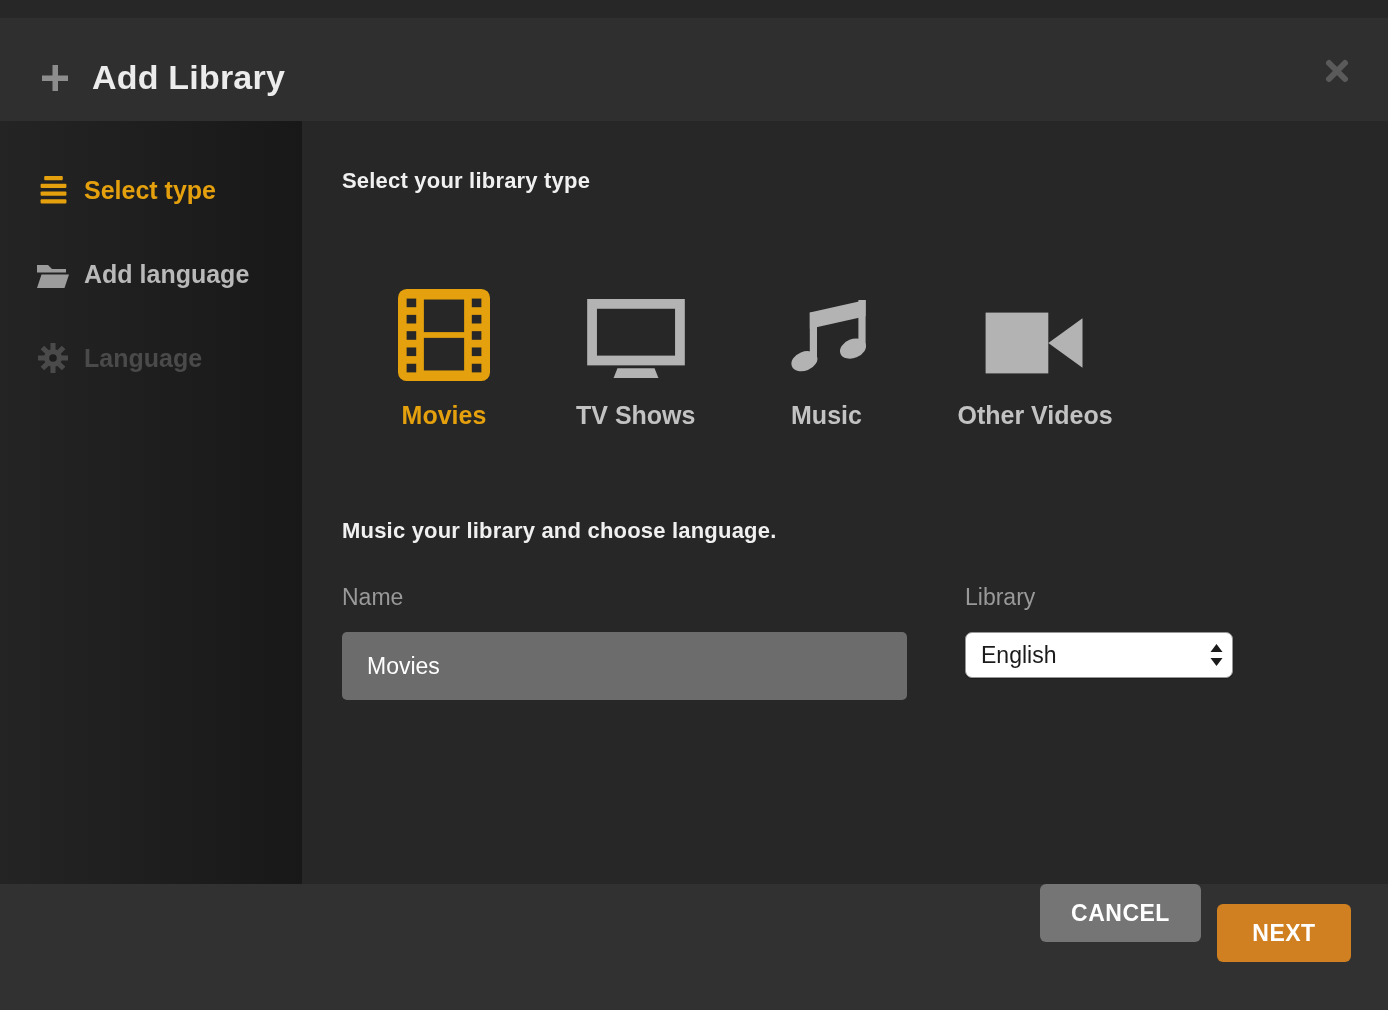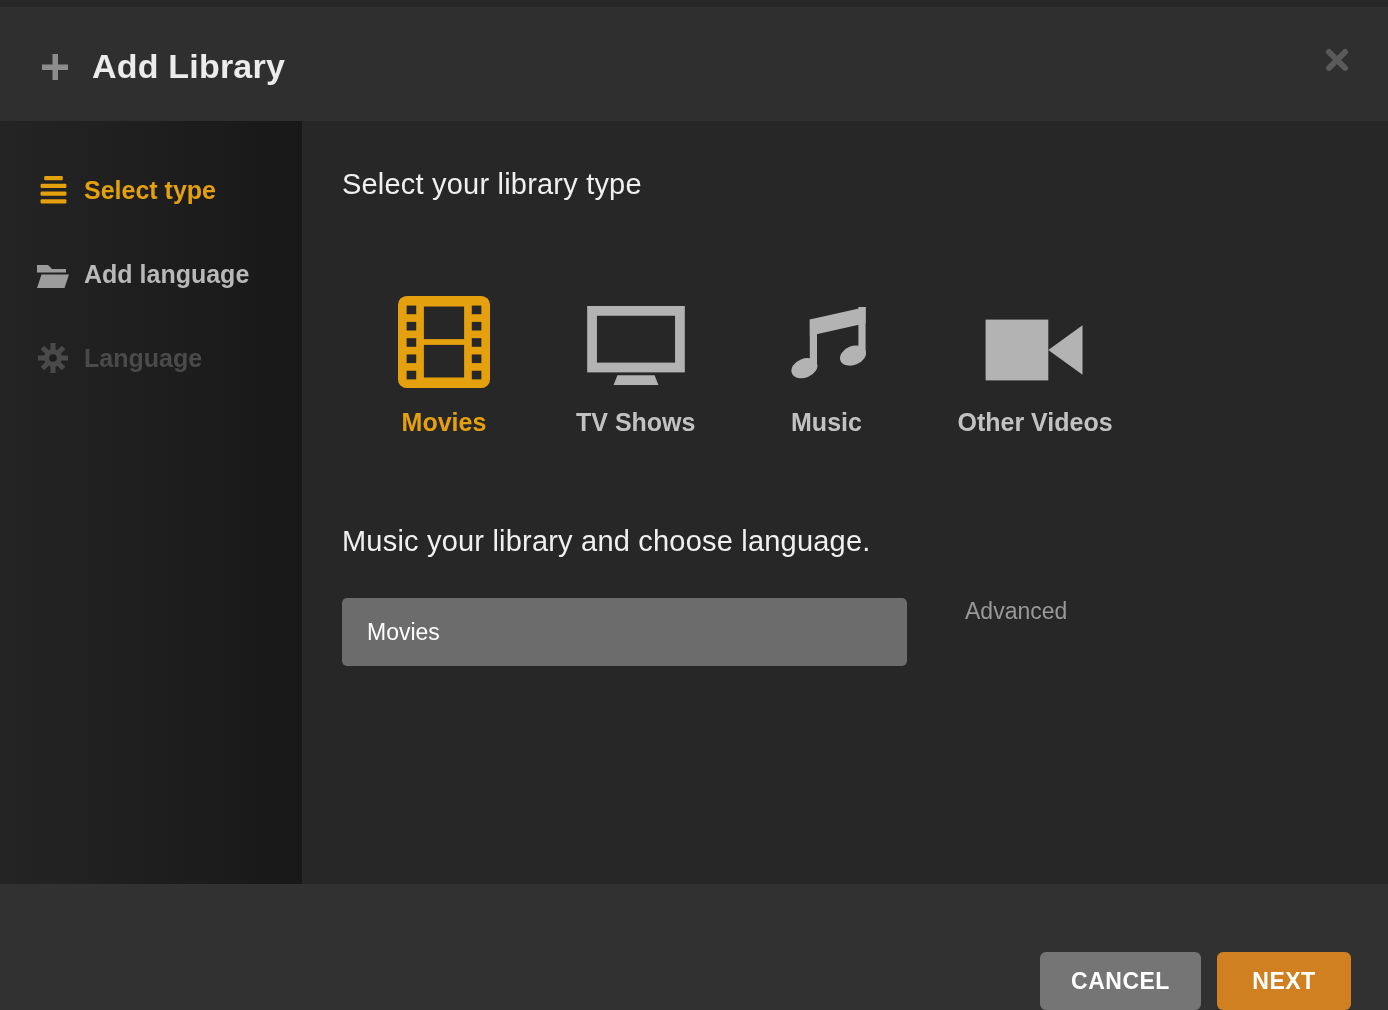--- a/index.html
+++ b/index.html
@@ -20,21 +20,21 @@
   }
   *{margin:0;padding:0;box-sizing:border-box;}
   html,body{width:1388px;height:1010px;overflow:hidden;}
   body{
     font-family:"Liberation Sans","DejaVu Sans",sans-serif;
     background:var(--content-bg);
     position:relative;
   }
   
   .header{
-    position:absolute;left:0;top:7px;width:1388px;height:121px;
+    position:absolute;left:0;top:18px;width:1388px;height:121px;
     background:var(--header-bg);
     border-bottom:2px solid rgba(0,0,0,0.35);
     display:flex;align-items:center;
     padding:0 40px;
   }
   .plus-wrap{display:flex;align-items:center;margin-right:22px;}
   .header h1{
     font-size:34px;font-weight:600;color:var(--title-white);
     letter-spacing:0.2px;
   }
@@ -59,21 +59,21 @@
   .side-item.active .slabel{color:var(--accent-gold);}
   .side-item.normal .slabel{color:#b9b9b9;}
   .side-item.disabled .slabel{color:var(--disabled-gray);cursor:default;}
   
   .main{
     position:absolute;left:302px;top:121px;width:1086px;height:763px;
     background:var(--content-bg);
     padding:47px 40px 0 40px;
   }
   .section-title{
-    font-size:29px;font-weight:400;color:#f0f0f0;letter-spacing:0.2px;
+    font-size:22px;font-weight:700;color:#f0f0f0;letter-spacing:0.2px;
   }
   .types{
     display:flex;align-items:flex-end;gap:86px;
     margin:95px 0 0 56px;
   }
   .type-item{display:flex;flex-direction:column;align-items:center;cursor:pointer;color:var(--icon-gray);}
   .type-item .ticon{height:92px;display:flex;align-items:flex-end;justify-content:center;line-height:0;}
   .type-item .tlabel{margin-top:20px;font-size:25px;font-weight:600;color:var(--label-gray);white-space:nowrap;}
   .type-item.selected{color:var(--accent-gold);}
   .type-item.selected .tlabel{color:var(--accent-gold);}
@@ -92,21 +92,21 @@
     border:1px solid #979797;border-radius:7px;
     display:flex;align-items:center;justify-content:space-between;
     padding:0 9px 0 15px;cursor:pointer;
     box-shadow:0 1px 1px rgba(0,0,0,0.3);
   }
   .select-box .sel-value{font-size:23px;color:#1b1b1b;}
   
   .footer{
     position:absolute;left:0;top:884px;width:1388px;height:126px;
     background:var(--footer-bg);
-    display:flex;align-items:flex-end;justify-content:flex-end;
+    display:flex;align-items:flex-start;justify-content:flex-end;
     padding-right:37px;gap:16px;
   }
   .btn{
     border:none;border-radius:6px;height:58px;
     color:#ffffff;font-size:23px;font-weight:700;font-family:inherit;
     letter-spacing:0.5px;cursor:pointer;
   }
   .btn.cancel{width:161px;background:var(--cancel-bg);}
   .btn.next{width:134px;background:var(--accent-orange);margin-top:20px;}
 </style>
@@ -237,24 +237,32 @@
         </svg>
       </div>
       <div class="tlabel">Other Videos</div>
     </div>
   </div>
 
   <div class="section-title second">Music your library and choose language.</div>
 
   <div class="form-row">
     <div class="field name-col">
+      <label>Name</label>
       <input class="name-input" type="text" value="Movies" style="">
     </div>
     <div class="field lang-col">
-      <label>Advanced</label>
+      <label>Library</label>
+      <div class="select-box">
+        <span class="sel-value">English</span>
+        <svg width="13" height="24" viewBox="0 0 13 24">
+          <polygon points="6.5,1 12.5,9 0.5,9" fill="#1b1b1b"></polygon>
+          <polygon points="0.5,15 12.5,15 6.5,23" fill="#1b1b1b"></polygon>
+        </svg>
+      </div>
     </div>
   </div>
 </div>
 
 <div class="footer">
   <button class="btn cancel">CANCEL</button>
   <button class="btn next">NEXT</button>
 </div>
 
 </body></html>

